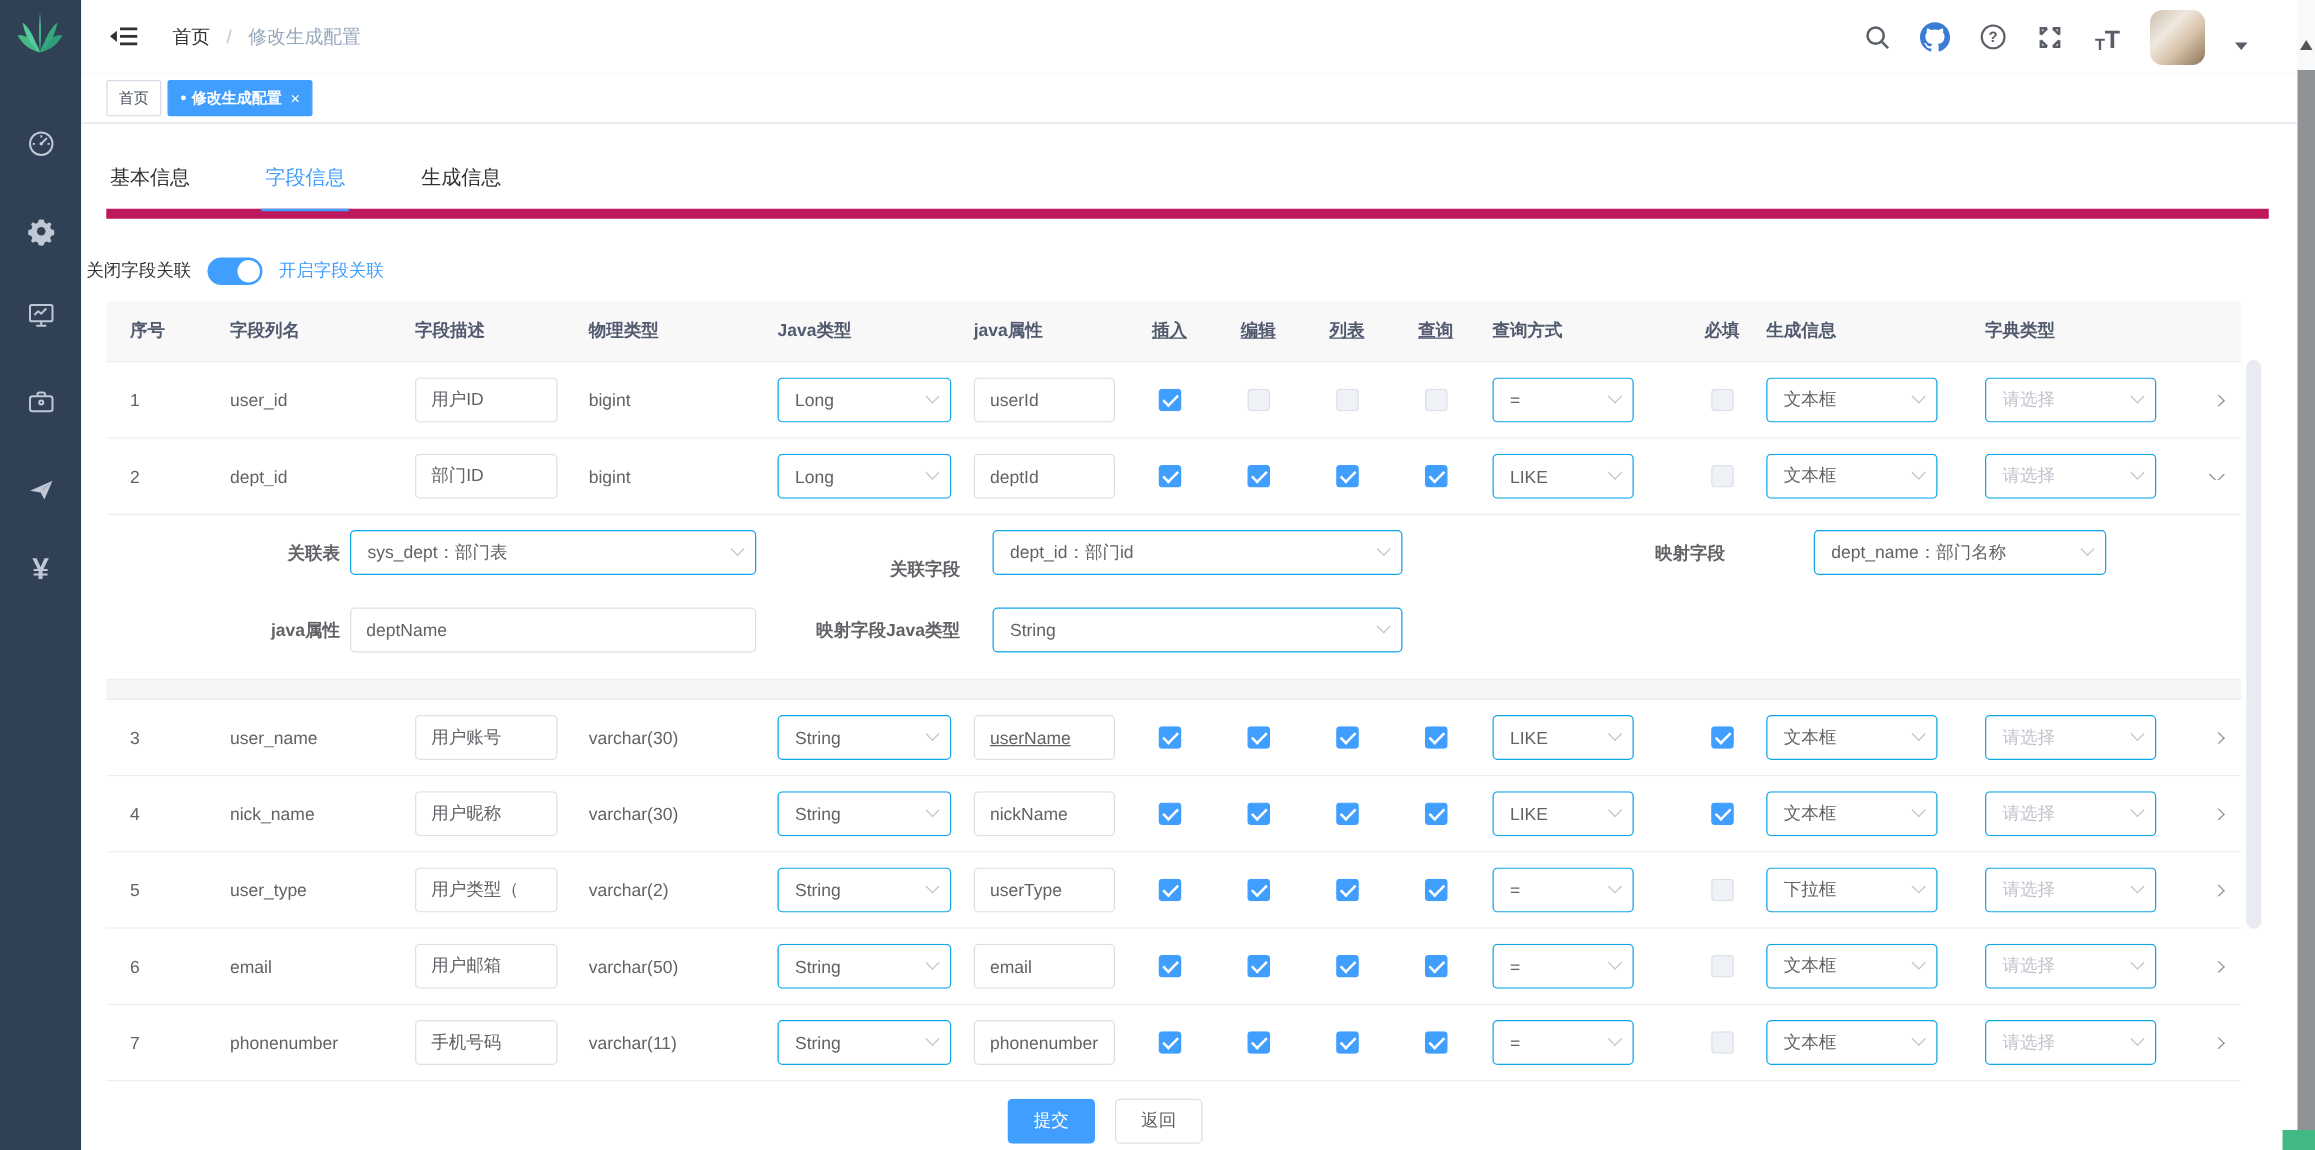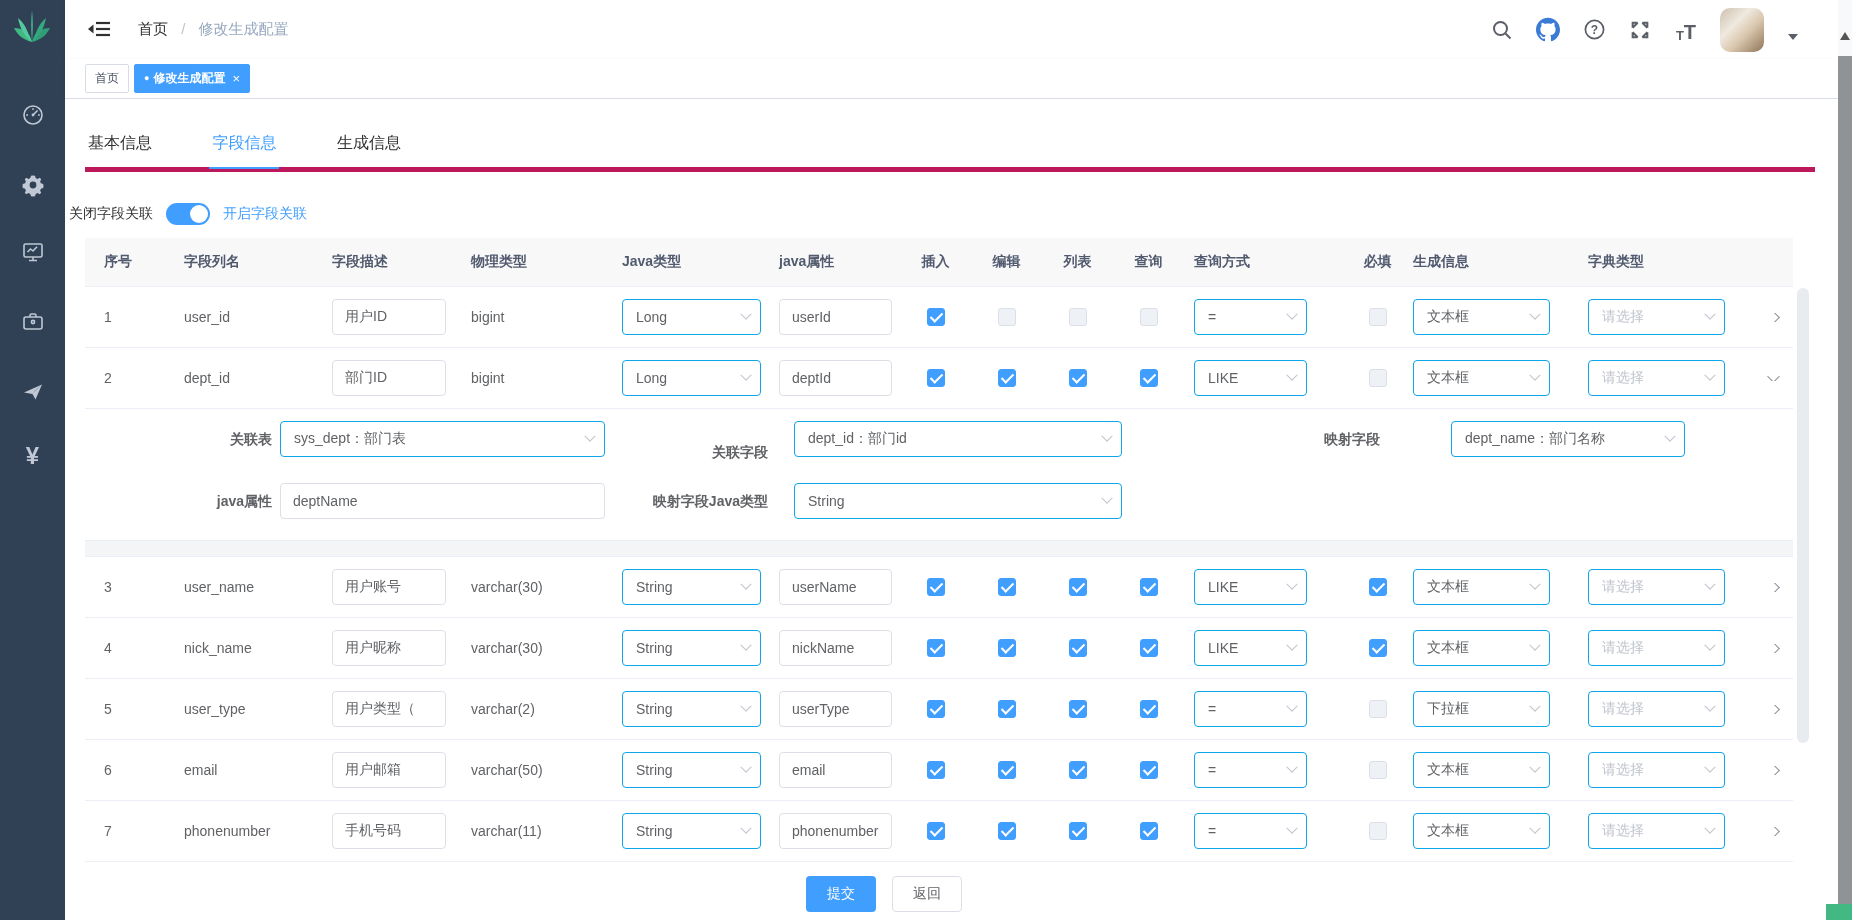--- a/index.html
+++ b/index.html
@@ -31,21 +31,21 @@
   #tagsbar{position:absolute;left:65px;top:59px;width:1773px;height:40px;background:#fff;border-bottom:1px solid #d8dce5;box-shadow:0 1px 3px 0 rgba(0,0,0,.08);display:flex;align-items:center;padding-left:20px;box-sizing:border-box;}
   .tag{height:27px;display:inline-flex;align-items:center;padding:0 9px;border:1px solid #d8dce5;background:#fff;color:#495060;font-size:12px;margin-right:5px;cursor:pointer;border-radius:2px;}
   .tag.active{background:#409eff;border-color:#409eff;color:#fff;font-weight:bold;}
   .tag .dot{font-size:9px;margin-right:4px;line-height:1;}
   .tag .close{margin-left:7px;font-size:13px;font-weight:normal;cursor:pointer;}
 
   
   #content{position:absolute;left:65px;top:99px;width:1773px;height:821px;background:#fff;overflow:hidden;}
 
   
-  #tabs{margin-left:20px;margin-top:26px;width:1730px;border-bottom:5px solid #be185d;position:relative;height:42px;box-sizing:content-box;}
+  #tabs{margin-left:20px;margin-top:26px;width:1730px;border-bottom:8px solid #be185d;position:relative;height:42px;box-sizing:content-box;}
   .tab{display:inline-block;height:42px;line-height:36px;font-size:16px;color:#303133;margin-right:50px;cursor:pointer;position:relative;padding:0 3px;}
   .tab.active{color:#409eff;}
   .tab.active::after{content:"";position:absolute;left:0;right:0;bottom:-2px;height:2px;background:#409eff;}
 
   
   #toggleRow{margin-left:4px;margin-top:24px;height:36px;display:flex;align-items:center;font-size:14px;}
   #toggleRow .off{color:#303133;}
   #toggleRow .on{color:#409eff;cursor:pointer;}
   .switch{width:44px;height:22px;border-radius:11px;background:#409eff;position:relative;margin:0 13px;cursor:pointer;flex:none;}
   .switch::after{content:"";position:absolute;right:2px;top:2px;width:18px;height:18px;border-radius:50%;background:#fff;}
@@ -54,21 +54,21 @@
   #gentable{margin-left:20px;margin-top:6px;width:1708px;font-size:14px;color:#606266;}
   .thead{display:flex;height:48px;background:#f8f8f9;border-bottom:1px solid #ebeef5;font-weight:bold;color:#515a6e;align-items:center;}
   .trow{display:flex;height:60px;align-items:center;border-bottom:1px solid #ebeef5;background:#fff;}
   .cell{display:flex;align-items:center;padding-left:10px;box-sizing:border-box;overflow:hidden;}
   .c1{width:95px;padding-left:19px;}
   .c2{width:142px;padding-left:4px;}
   .c3{width:139px;}
   .c4{width:151px;}
   .c5{width:157px;}
   .c6{width:131px;}
-  .c7,.c8,.c9,.c10{width:71px;justify-content:center;padding-left:0;}
+  .c7,.c8,.c9,.c10{width:71px;justify-content:center;padding-left:0;text-decoration:underline;}
   .c11{width:168px;}
   .c12{width:51px;justify-content:center;padding-left:0;}
   .c13{width:175px;}
   .c14{width:175px;}
   .c15{width:40px;justify-content:center;padding-left:0;}
 
   .inp{width:114px;height:36px;box-sizing:border-box;border:1px solid #dcdfe6;border-radius:4px;padding:0 12px;font-size:14px;color:#606266;outline:none;font-family:inherit;background:#fff;}
   .sel{height:36px;box-sizing:border-box;border:1px solid #0ea5e9;border-radius:4px;display:flex;align-items:center;justify-content:space-between;padding:0 10px 0 13px;background:#fff;color:#606266;cursor:pointer;white-space:nowrap;overflow:hidden;}
   .sel.ph .sv{color:#c0c4cc;}
   .w139{width:139px;}.w113{width:113px;}.w137{width:137px;}
@@ -446,21 +446,21 @@
       <div class="cell c4">
               <span>varchar(30)</span>
             </div>
       <div class="cell c5">
               <div class="sel w139">
                 <span class="sv">String</span>
                 <i class="chev"></i>
               </div>
             </div>
       <div class="cell c6">
-              <input class="inp" style="width: 113px;" value="userName">
+              <input class="inp" style="width: 113px; text-decoration: underline;" value="userName">
             </div>
       <div class="cell c7">
               <div class="cb checked"></div>
             </div>
       <div class="cell c8">
               <div class="cb checked"></div>
             </div>
       <div class="cell c9">
               <div class="cb checked"></div>
             </div>

